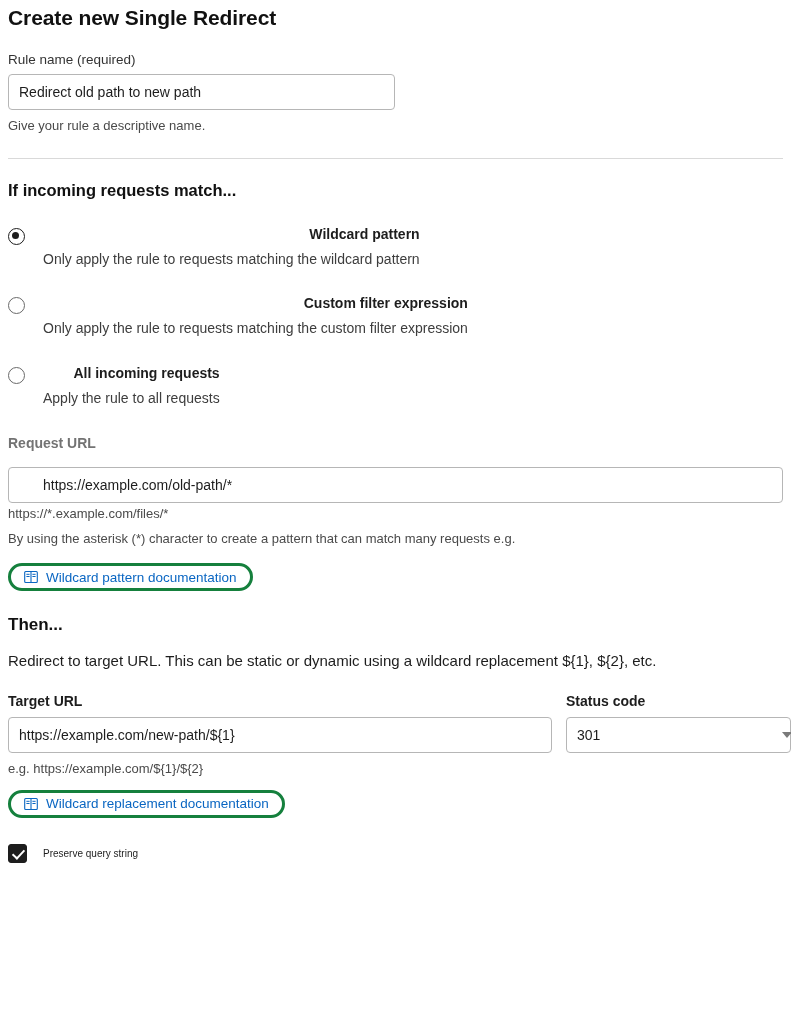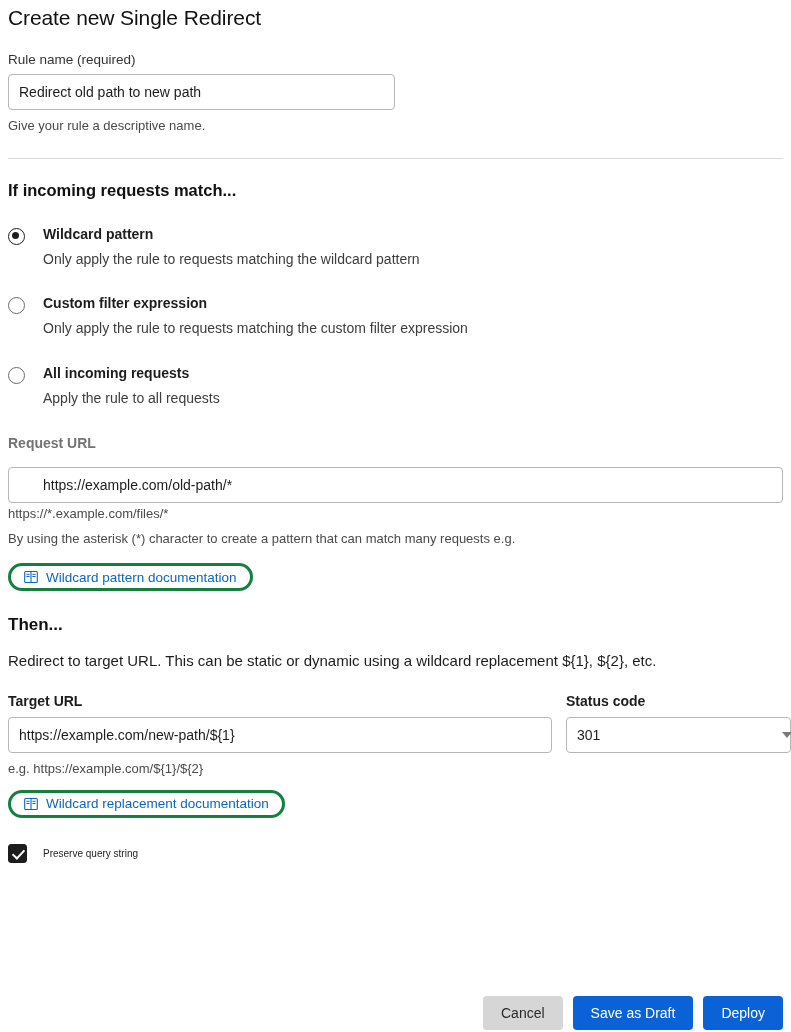--- a/index.html
+++ b/index.html
@@ -17,21 +17,21 @@
     overflow: hidden;
   }
   .page {
     padding: 0 8px;
     width: 791px;
     height: 1032px;
     position: relative;
   }
   .page-title {
     font-size: 21px;
-    font-weight: normal;
+    font-weight: bold;
     color: #111111;
     margin: 6px 0 0 0;
     letter-spacing: -0.1px;
   }
   .field-label {
     font-size: 13.5px;
     color: #333333;
     margin-top: 22px;
     margin-bottom: 7px;
   }
@@ -63,20 +63,21 @@
     font-size: 16.5px;
     font-weight: bold;
     color: #111111;
     margin-top: 22px;
   }
   .radio-group { margin-top: 26px; }
   .radio-row {
     display: flex;
     align-items: flex-start;
     margin-bottom: 28px;
+    text-align: right;
   }
   .radio-row:last-child { margin-bottom: 0; }
   .radio-outer {
     width: 17px;
     height: 17px;
     border-radius: 50%;
     border: 1.6px solid #6a6a6a;
     background: #ffffff;
     flex: 0 0 auto;
     margin-top: 2px;
@@ -339,19 +340,14 @@
       </svg>
     </span>
     <span>Wildcard replacement documentation</span>
   </div>
 
   <div class="checkbox-row">
     <div class="checkbox"></div>
     <div class="checkbox-label">Preserve query string</div>
   </div>
 
-  <div class="footer">
-    <button class="btn btn-cancel">Cancel</button>
-    <button class="btn btn-draft">Save as Draft</button>
-    <button class="btn btn-deploy">Deploy</button>
-  </div>
 
 </div>
 
 </body></html>

